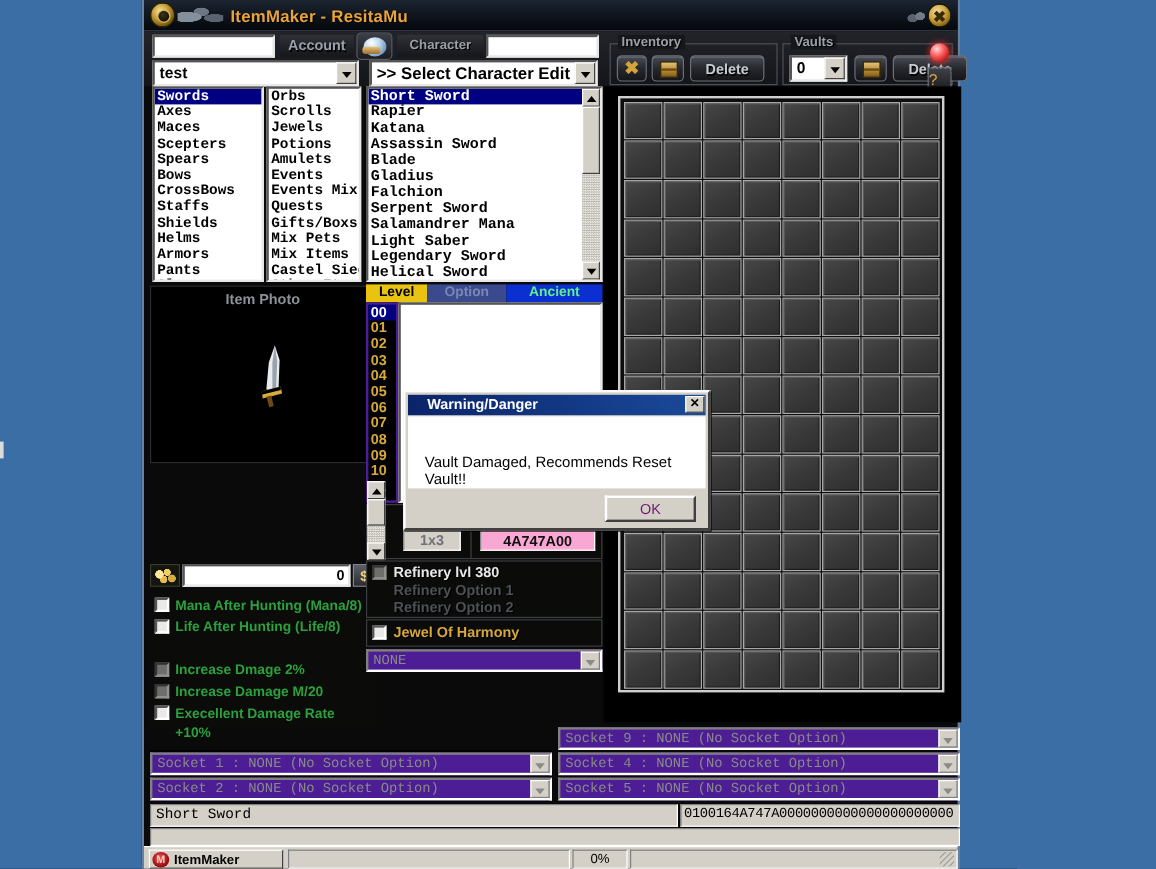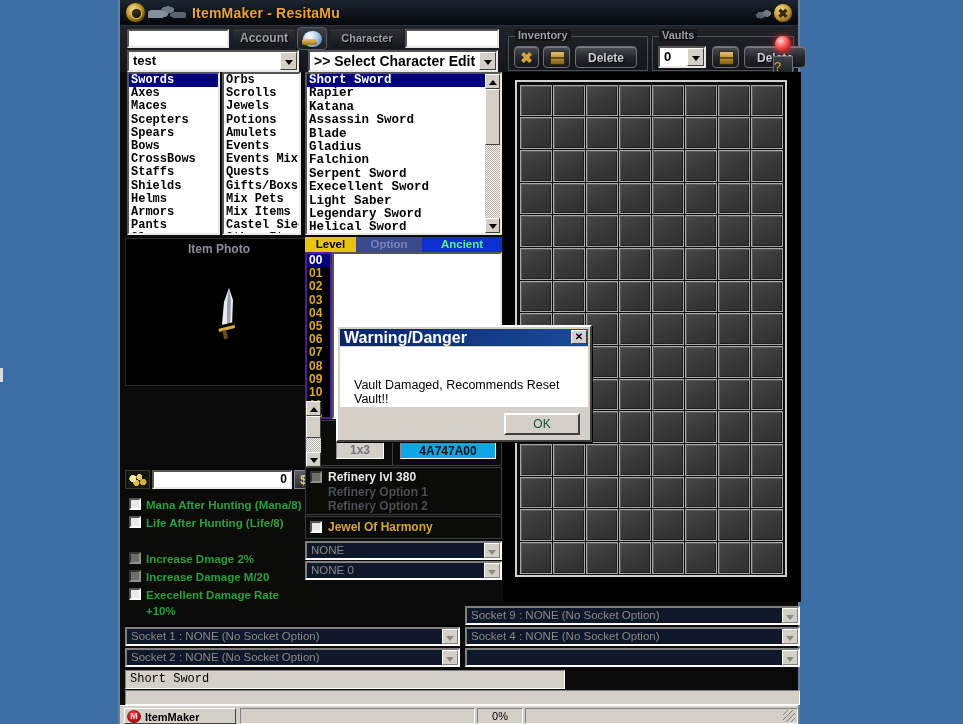--- a/index.html
+++ b/index.html
@@ -286,42 +286,42 @@
     text-align:center; font-size:12px; font-weight:bold; color:#6e7279;
     background:#d4d0c8; border:1px solid; border-color:#888 #fff #fff #888;
   }
   #sn-divider { position:absolute; left:86px; top:2px; width:1px; height:42px; background:#3c4046; }
   #auto-chk { position:absolute; left:94px; top:4px; }
   #auto-label { position:absolute; left:112px; top:3px; height:14px; line-height:14px;
     font-size:12px; font-weight:bold; color:#c9ccd2; text-shadow:1px 1px 0 #000; }
   #sn-value {
     position:absolute; left:94px; top:20px; width:96px; height:18px; line-height:18px;
     text-align:center; font-size:12px; font-weight:bold; color:#111;
-    background:#0ea5e9; border:1px solid; border-color:#888 #fff #fff #888;
+    background:#f9a8d4; border:1px solid; border-color:#888 #fff #fff #888;
     font-family:"Liberation Sans", sans-serif;
   }
 
   
   #refinery-panel { position:absolute; left:185px; top:467px; width:197px; height:48px; background:#0b0c0a;
     border:1px solid #3a3d42; }
   #ref-chk { position:absolute; left:4px; top:3px; }
   #ref-label { position:absolute; left:22px; top:2px; height:15px; line-height:15px;
     font-size:12px; font-weight:bold; color:#e8e8e8; text-shadow:1px 1px 0 #000; }
   .ref-opt { position:absolute; left:22px; height:15px; line-height:15px;
     font-size:12px; font-weight:bold; color:#4d5055; text-shadow:1px 1px 0 #000; }
 
   #jewel-panel { position:absolute; left:185px; top:516px; width:197px; height:23px; background:#0b0c0a;
     border:1px solid #3a3d42; }
   #jewel-chk { position:absolute; left:4px; top:4px; }
   #jewel-label { position:absolute; left:22px; top:3px; height:15px; line-height:15px;
     font-size:12px; font-weight:bold; color:#d8a73a; text-shadow:1px 1px 0 #000; }
 
   .disabled-combo {
-    position:absolute; height:19px; background:#0f172a;
-    border:2px solid; border-color:#808080 #fff #fff #808080;
+    position:absolute; height:19px; background:#4c1d95;
+    border:2px solid; border-color:#808080 #fff #fff #808080;font-family:Liberation Mono, monospace;
   }
   .disabled-combo .txt {
     position:absolute; left:4px; top:0; right:18px; height:15px; line-height:15px;
     font-size:11.5px; color:#8a8a86; white-space:nowrap; overflow:hidden;
   }
   .disabled-combo .arrow {
     position:absolute; right:0; top:0; width:16px; height:15px; background:#d4d0c8;
     border:1px solid; border-color:#fff #808080 #808080 #fff;
   }
   .disabled-combo .arrow:after{ content:""; position:absolute; left:3px; top:6px;
@@ -408,40 +408,40 @@
   
   #dialog {
     position:absolute; left:216px; top:325px; width:256px; height:117px;
     background:#d4d0c8; border:2px solid; border-color:#fff #404040 #404040 #fff;
     box-shadow: 1px 1px 0 #000;
   }
   #dialog-titlebar {
     position:absolute; left:2px; top:2px; right:2px; height:17px;
     background: linear-gradient(90deg, #0a246a, #1a4a9a);
   }
-  #dialog-title { position:absolute; left:4px; top:1px; height:15px; line-height:15px;
-    font-size:16px; font-weight:bold; color:#fff; }
+  #dialog-title { position:absolute; left:16px; top:1px; height:15px; line-height:15px;
+    font-size:12px; font-weight:bold; color:#fff; }
   #dialog-close {
     position:absolute; right:1px; top:1px; width:16px; height:14px; background:#d4d0c8;
     border:1px solid; border-color:#fff #404040 #404040 #fff;
   }
   #dialog-close .x { position:absolute; left:0; top:0; width:100%; height:12px; line-height:12px;
     text-align:center; font-size:10px; font-weight:bold; color:#000; }
   #dialog-body {
     position:absolute; left:2px; top:20px; right:2px; height:60px; background:#fff;
   }
   #dialog-message {
     position:absolute; left:14px; top:31px; right:6px; font-size:12.5px; color:#000;
   }
   #dialog-ok {
     position:absolute; left:166px; top:86px; width:76px; height:22px;
     background:#d4d0c8; border:2px solid; border-color:#fff #404040 #404040 #fff;
   }
   #dialog-ok .lbl { position:absolute; left:0; top:0; width:100%; height:18px; line-height:18px;
-    text-align:center; font-size:12px; color:#14532d; }
+    text-align:center; font-size:12px; color:#701a75; }
 </style>
 </head>
 <body>
 
 <div class="desktop-tick"></div>
 
 <div id="app-window">
 
   <div id="titlebar">
     <div class="tb-orn-left">
@@ -549,21 +549,21 @@
       <div class="sbtn dn"></div>
     </div>
   <div class="item sel" style="margin-right: 15px;">Short Sword</div>
       <div class="item" style="margin-right: 15px;">Rapier</div>
       <div class="item" style="margin-right: 15px;">Katana</div>
       <div class="item" style="margin-right: 15px;">Assassin Sword</div>
       <div class="item" style="margin-right: 15px;">Blade</div>
       <div class="item" style="margin-right: 15px;">Gladius</div>
       <div class="item" style="margin-right: 15px;">Falchion</div>
       <div class="item" style="margin-right: 15px;">Serpent Sword</div>
-      <div class="item" style="margin-right: 15px;">Execellent Sword</div>
+      <div class="item" style="margin-right: 15px;">Salamandrer Mana</div>
       <div class="item" style="margin-right: 15px;">Light Saber</div>
       <div class="item" style="margin-right: 15px;">Legendary Sword</div>
       <div class="item" style="margin-right: 15px;">Helical Sword</div>
       <div class="item" style="margin-right: 15px;">Double Blade</div>
     </div>
 
   <div id="item-photo">
     <div id="item-photo-title">Item Photo</div>
     <svg id="sword-img" viewBox="0 0 30 60">
       <polygon points="19,2 23,14 22,40 15,45 12,38 14,16" fill="#e9ecef"></polygon>
@@ -653,24 +653,20 @@
   </div>
 
   <div id="jewel-panel">
     <div class="chk" id="jewel-chk"></div>
     <div id="jewel-label">Jewel Of Harmony</div>
   </div>
   <div class="disabled-combo" id="harmony-combo">
     <div class="txt">NONE</div>
     <div class="arrow"></div>
   </div>
-  <div class="disabled-combo" id="harmony2-combo">
-    <div class="txt">NONE 0</div>
-    <div class="arrow"></div>
-  </div>
 
   <div id="socket-sys-bar">
     <div class="chk dim" id="socket-chk"></div>
     <div id="socket-sys-label">Socket System</div>
   </div>
   <div class="disabled-combo" id="socket1">
     <div class="txt">Socket 1 : NONE (No Socket Option)</div>
     <div class="arrow"></div>
   </div>
   <div class="disabled-combo" id="socket2">
@@ -679,25 +675,29 @@
   </div>
   <div class="disabled-combo" id="socket3">
     <div class="txt">Socket 9 : NONE (No Socket Option)</div>
     <div class="arrow"></div>
   </div>
   <div class="disabled-combo" id="socket4">
     <div class="txt">Socket 4 : NONE (No Socket Option)</div>
     <div class="arrow"></div>
   </div>
   <div class="disabled-combo" id="socket5">
+    <div class="txt">Socket 5 : NONE (No Socket Option)</div>
     <div class="arrow"></div>
   </div>
 
   <div id="status-name">
     <div class="t">Short  Sword</div>
+  </div>
+  <div id="status-hex">
+    <div class="t">0100164A747A0000000000000000000000</div>
   </div>
   <div id="status-blank"></div>
 
   <div id="vault-area">
     <div id="vault-frame">
       <div id="vault-grid">
           <div class="cell"></div>
           <div class="cell"></div>
           <div class="cell"></div>
           <div class="cell"></div>

